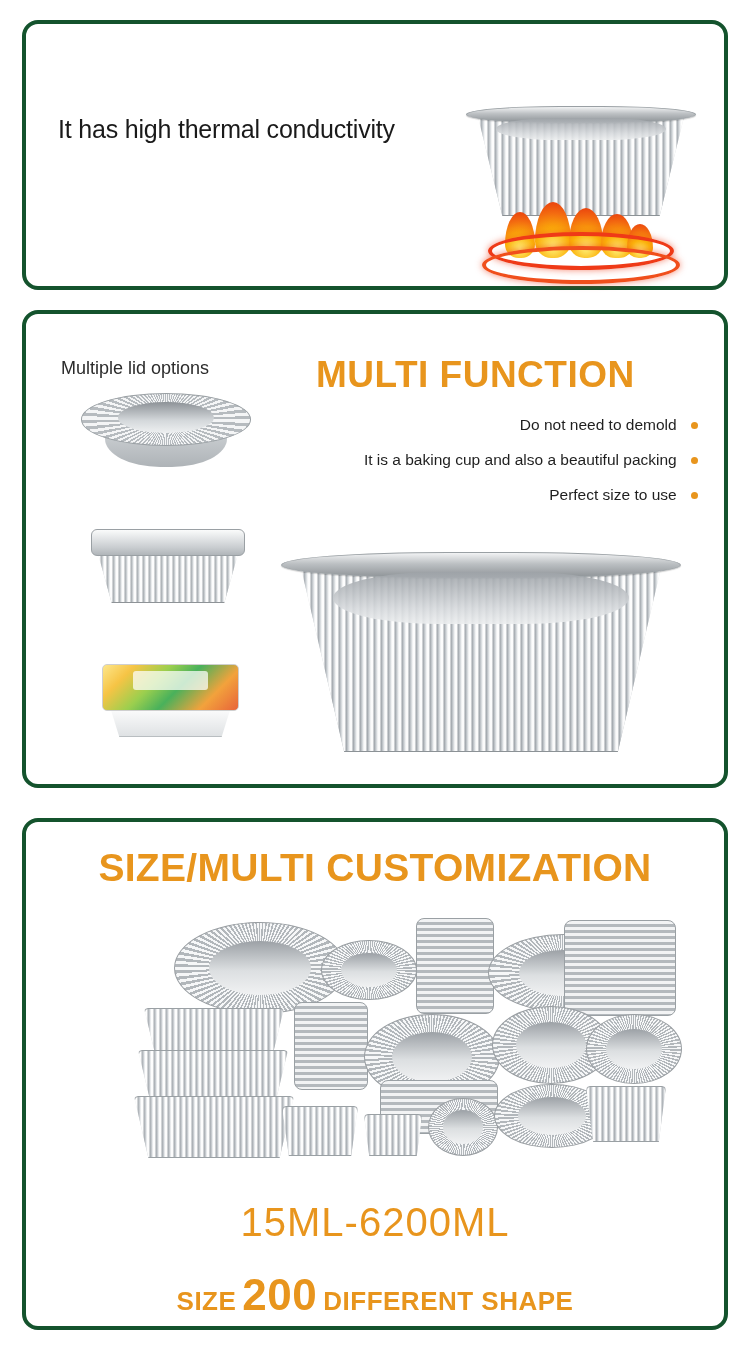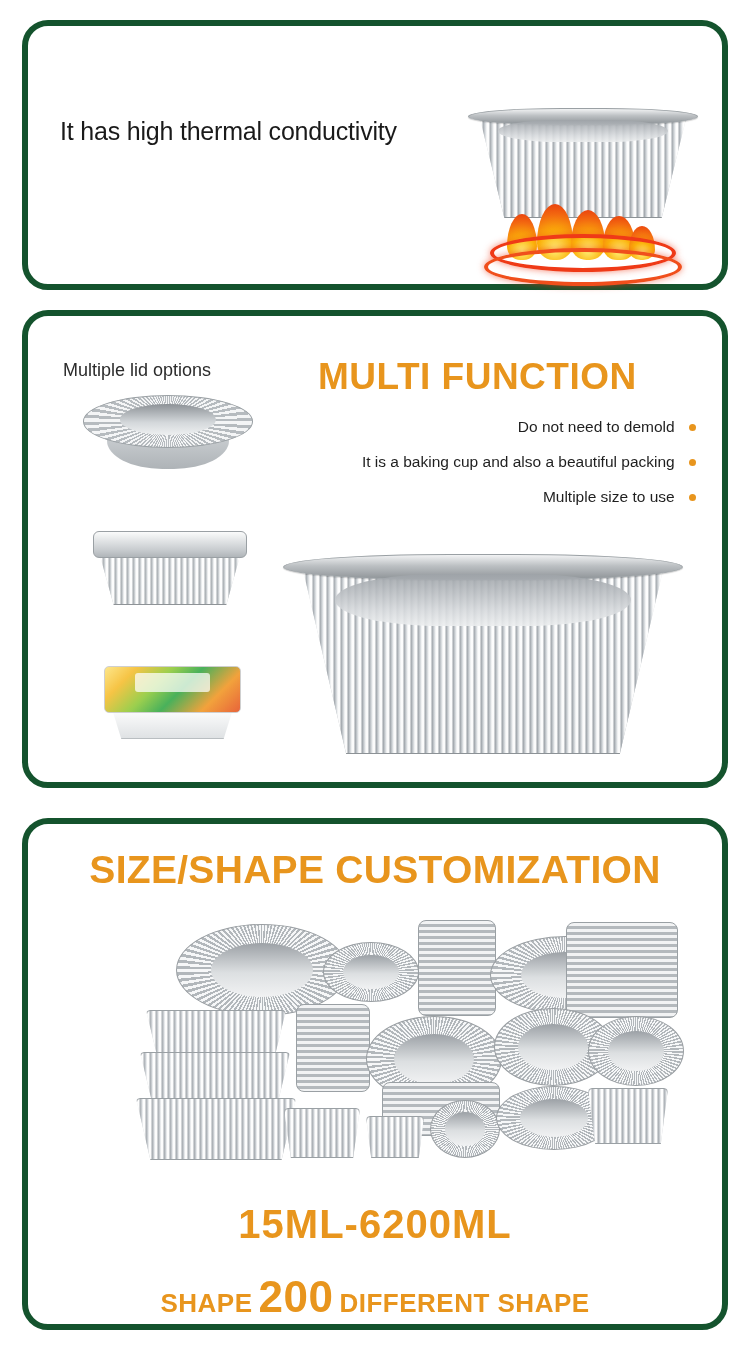--- a/index.html
+++ b/index.html
@@ -18,22 +18,22 @@
     width: 750px;
     height: 1349px;
     position: relative;
     background: #ffffff;
   }
 
   
   .card {
     position: absolute;
     background: #ffffff;
-    border: 6px solid #14532d;
-    border-radius: 26px;
+    border: 4px solid #14532d;
+    border-radius: 16px;
     box-sizing: border-box;
   }
 
   
   #panel-thermal {
     left: 22px;
     top: 20px;
     width: 706px;
     height: 270px;
   }
@@ -297,21 +297,21 @@
     font-weight: bold;
     color: #e8951d;
     letter-spacing: 0.3px;
   }
   .ml-range {
     position: absolute;
     left: 0; right: 0;
     top: 378px;
     text-align: center;
     font-size: 40px;
-    font-weight: bold;
+    font-weight: normal;
     color: #e8951d;
     letter-spacing: 1px;
   }
   .over-line {
     position: absolute;
     left: 0; right: 0;
     top: 448px;
     text-align: center;
     color: #e8951d;
     font-weight: bold;
@@ -407,21 +407,21 @@
     <div class="bullets">
       <div class="bullet-row">
         <span>Do not need to demold</span>
         <span class="bullet-dot"></span>
       </div>
       <div class="bullet-row">
         <span>It is a baking cup and also a beautiful packing</span>
         <span class="bullet-dot"></span>
       </div>
       <div class="bullet-row">
-        <span>Multiple size to use</span>
+        <span>Perfect size to use</span>
         <span class="bullet-dot"></span>
       </div>
     </div>
 
     <div class="lid-item" id="lid-round">
       <div class="round-tray">
         <div class="r-base"></div>
         <div class="r-rim"></div>
         <div class="r-inner"></div>
       </div>
@@ -443,21 +443,21 @@
 
     <div class="tray" id="tray-big">
       <div class="body"></div>
       <div class="rim"></div>
       <div class="inner"></div>
     </div>
   </div>
 
   <div class="card" id="panel-size">
 
-    <div class="size-title">SIZE/SHAPE CUSTOMIZATION</div>
+    <div class="size-title">SIZE/MULTI CUSTOMIZATION</div>
 
     <div class="collage">
 
       <div class="c-item" style="left:58px;  top:12px; width:172px; height:92px;">
           <div class="oval"></div>
         </div>
       <div class="c-item" style="left:205px; top:30px; width:96px;  height:60px;">
           <div class="oval"></div>
         </div>
       <div class="c-item" style="left:300px; top:8px;  width:78px;  height:96px;">
@@ -508,17 +508,17 @@
           <div class="oval"></div>
         </div>
       <div class="c-item" style="left:470px; top:176px; width:80px;  height:56px;">
           <div class="boxy"></div>
         </div>
     </div>
 
     <div class="ml-range">15ML-6200ML</div>
 
     <div class="over-line">
-      <span class="small">SHAPE</span><span class="big">200</span><span class="small">DIFFERENT SHAPE</span>
+      <span class="small">SIZE</span><span class="big">200</span><span class="small">DIFFERENT SHAPE</span>
     </div>
   </div>
 
 </div>
 
 </body></html>

